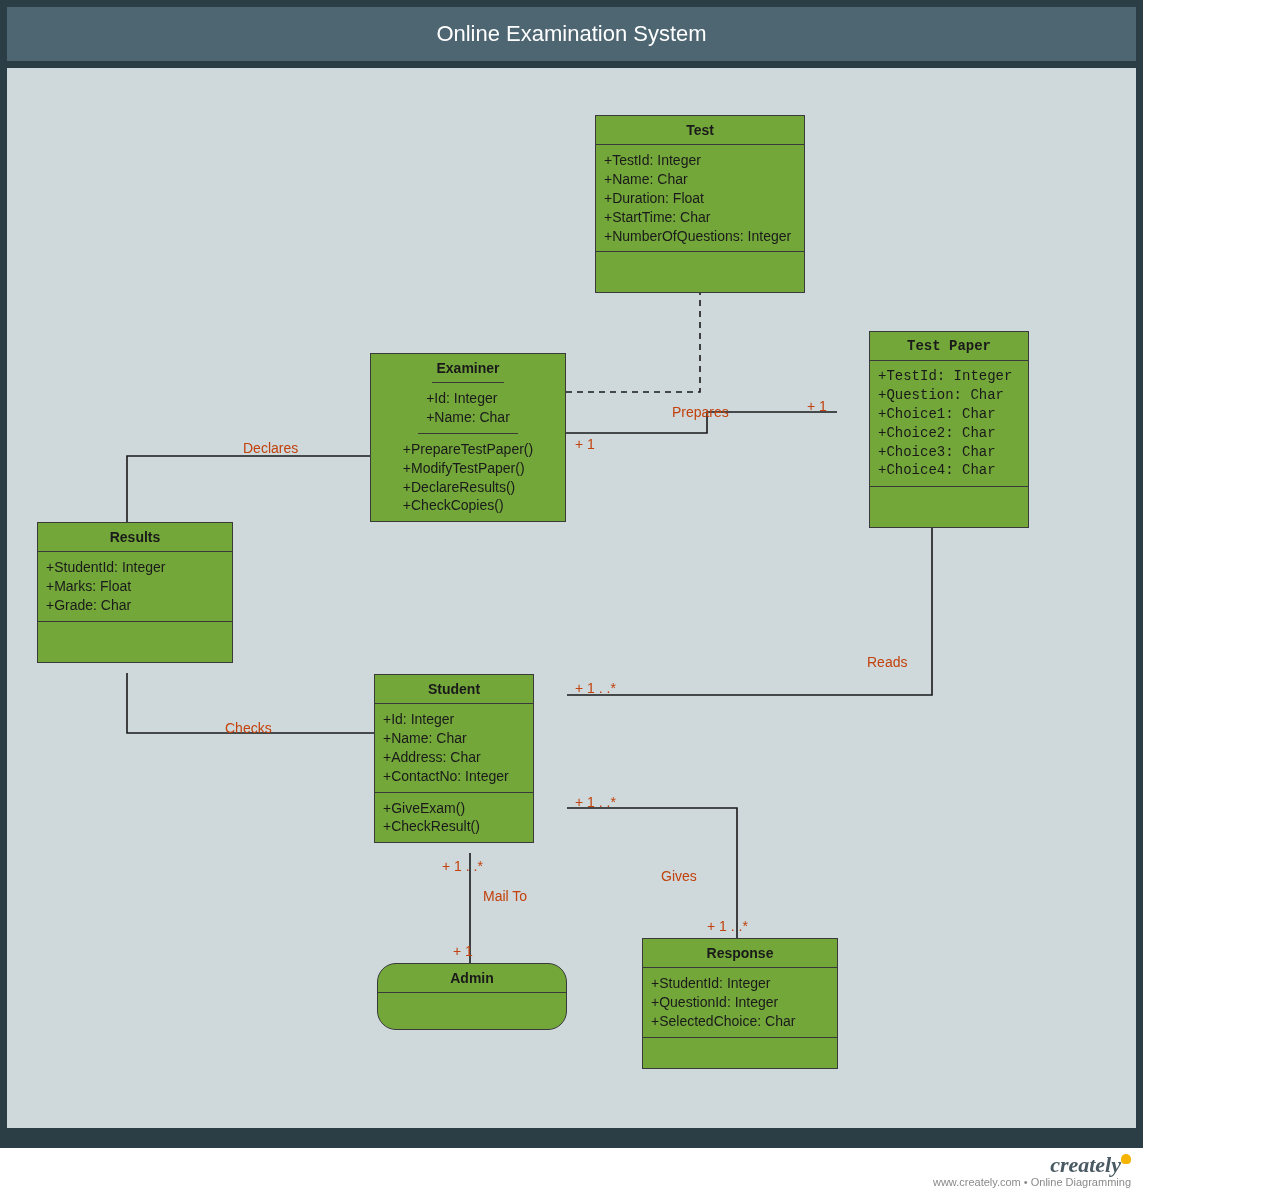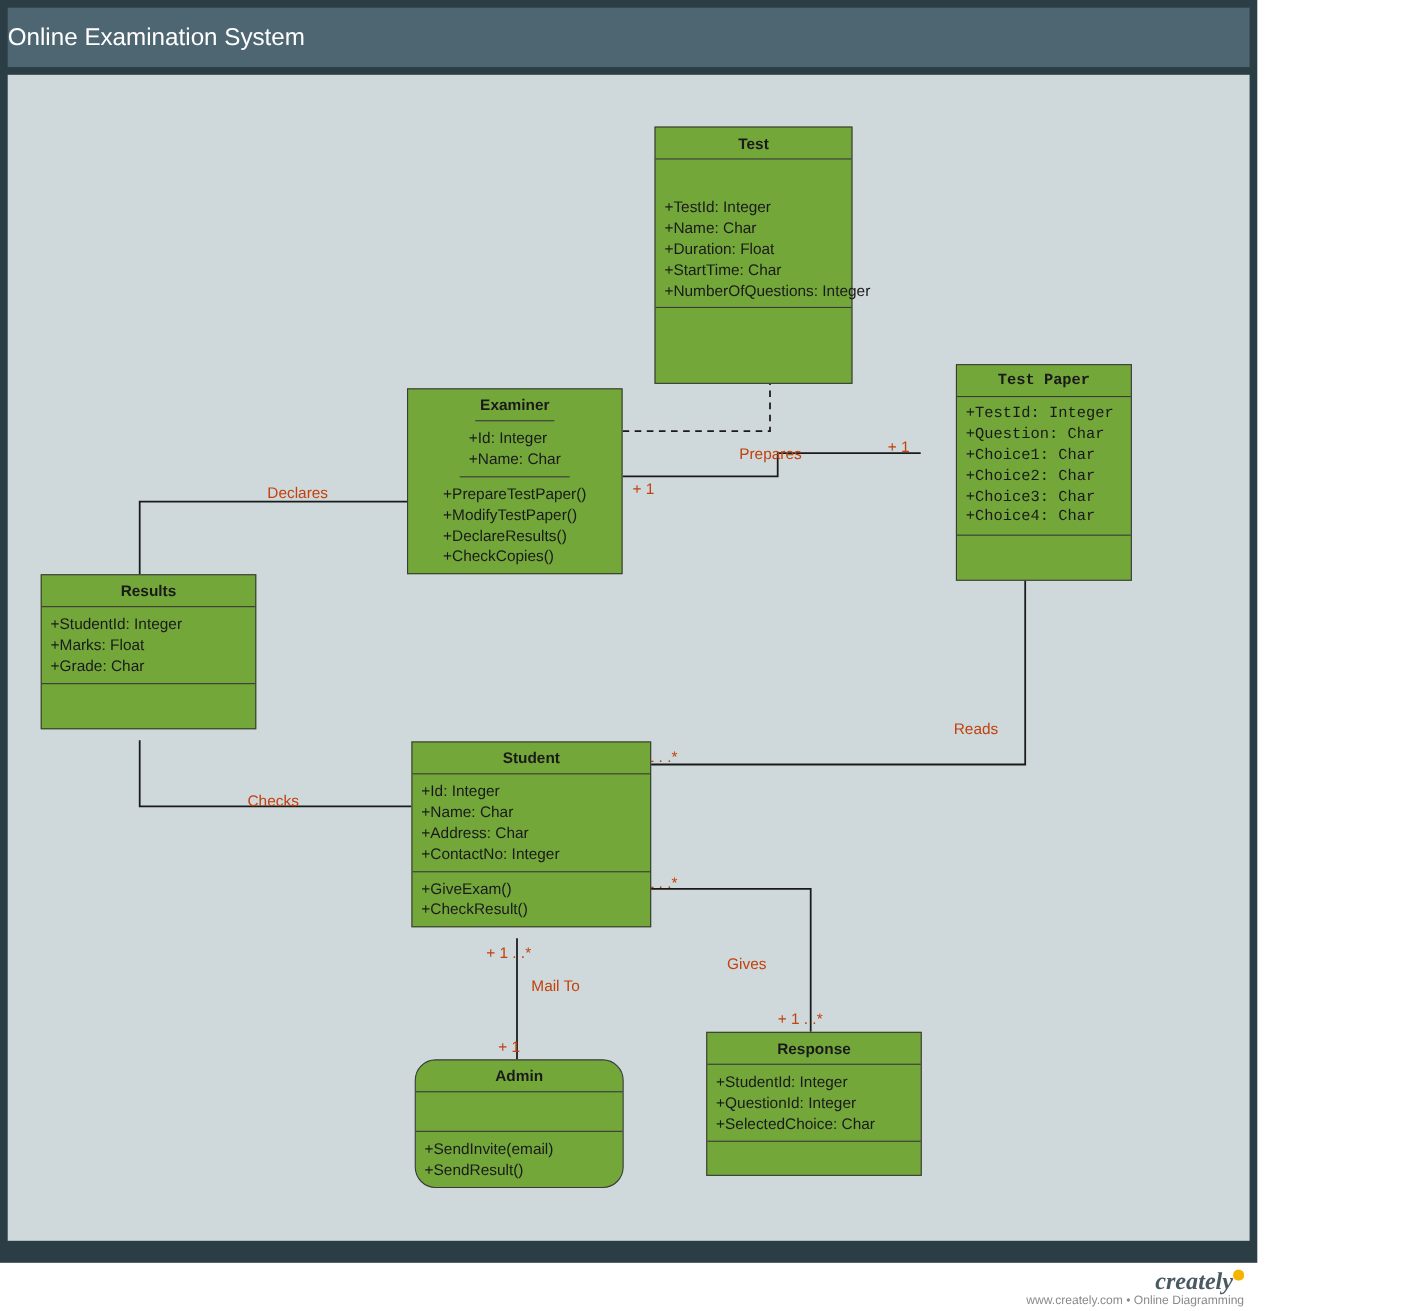--- a/index.html
+++ b/index.html
@@ -17,21 +17,21 @@
     left: 0; top: 0;
     width: 1143px; height: 1148px;
     background: #2b3e45;
     padding: 7px;
   }
   .title-bar {
     height: 54px;
     background: #4e6672;
     display: flex;
     align-items: center;
-    justify-content: flex-start;
+    justify-content: center;
     color: #ffffff;
     font-size: 22px;
     font-weight: 400;
   }
   .canvas {
     position: relative;
     margin-top: 7px;
     width: 1129px;
     height: 1060px;
     background: #cfd8da;
@@ -143,21 +143,21 @@
     <div class="label" style="left:218px; top:652px;">Checks</div>
 
     <div class="label" style="left:654px; top:800px;">Gives</div>
     <div class="label" style="left:568px; top:726px;">+ 1 . .*</div>
     <div class="label" style="left:700px; top:850px;">+ 1 . .*</div>
 
     <div class="label" style="left:476px; top:820px;">Mail To</div>
     <div class="label" style="left:435px; top:790px;">+ 1 . .*</div>
     <div class="label" style="left:446px; top:875px;">+ 1</div>
 
-    <div class="uml-class" style="left:588px; top:47px; width:180px;gap:28px;">
+    <div class="uml-class" style="left:588px; top:47px; width:210px;">
       <div class="uml-title">Test</div>
       <div class="uml-section">
         <div class="attr">+TestId: Integer</div>
         <div class="attr">+Name: Char</div>
         <div class="attr">+Duration: Float</div>
         <div class="attr">+StartTime: Char</div>
         <div class="attr">+NumberOfQuestions: Integer</div>
       </div>
       <div class="uml-section empty"></div>
     </div>
@@ -192,41 +192,37 @@
     <div class="uml-class" style="left:30px; top:454px; width:196px;">
       <div class="uml-title">Results</div>
       <div class="uml-section">
         <div class="attr">+StudentId: Integer</div>
         <div class="attr">+Marks: Float</div>
         <div class="attr">+Grade: Char</div>
       </div>
       <div class="uml-section empty"></div>
     </div>
 
-    <div class="uml-class" style="left:367px; top:606px; width:218px;">
+    <div class="uml-class" style="left:367px; top:606px; width:160px;">
       <div class="uml-title">Student</div>
       <div class="uml-section">
         <div class="attr">+Id: Integer</div>
         <div class="attr">+Name: Char</div>
         <div class="attr">+Address: Char</div>
         <div class="attr">+ContactNo: Integer</div>
       </div>
       <div class="uml-section">
         <div class="attr">+GiveExam()</div>
         <div class="attr">+CheckResult()</div>
       </div>
     </div>
 
     <div class="uml-class" style="left:370px; top:895px; width:190px;border-radius:19px;">
       <div class="uml-title">Admin</div>
       <div class="uml-section empty" style="min-height:36px;"></div>
-      <div class="uml-section">
-        <div class="attr">+SendInvite(email)</div>
-        <div class="attr">+SendResult()</div>
-      </div>
     </div>
 
     <div class="uml-class" style="left:635px; top:870px; width:196px;">
       <div class="uml-title">Response</div>
       <div class="uml-section">
         <div class="attr">+StudentId: Integer</div>
         <div class="attr">+QuestionId: Integer</div>
         <div class="attr">+SelectedChoice: Char</div>
       </div>
       <div class="uml-section empty" style="min-height:30px;"></div>

